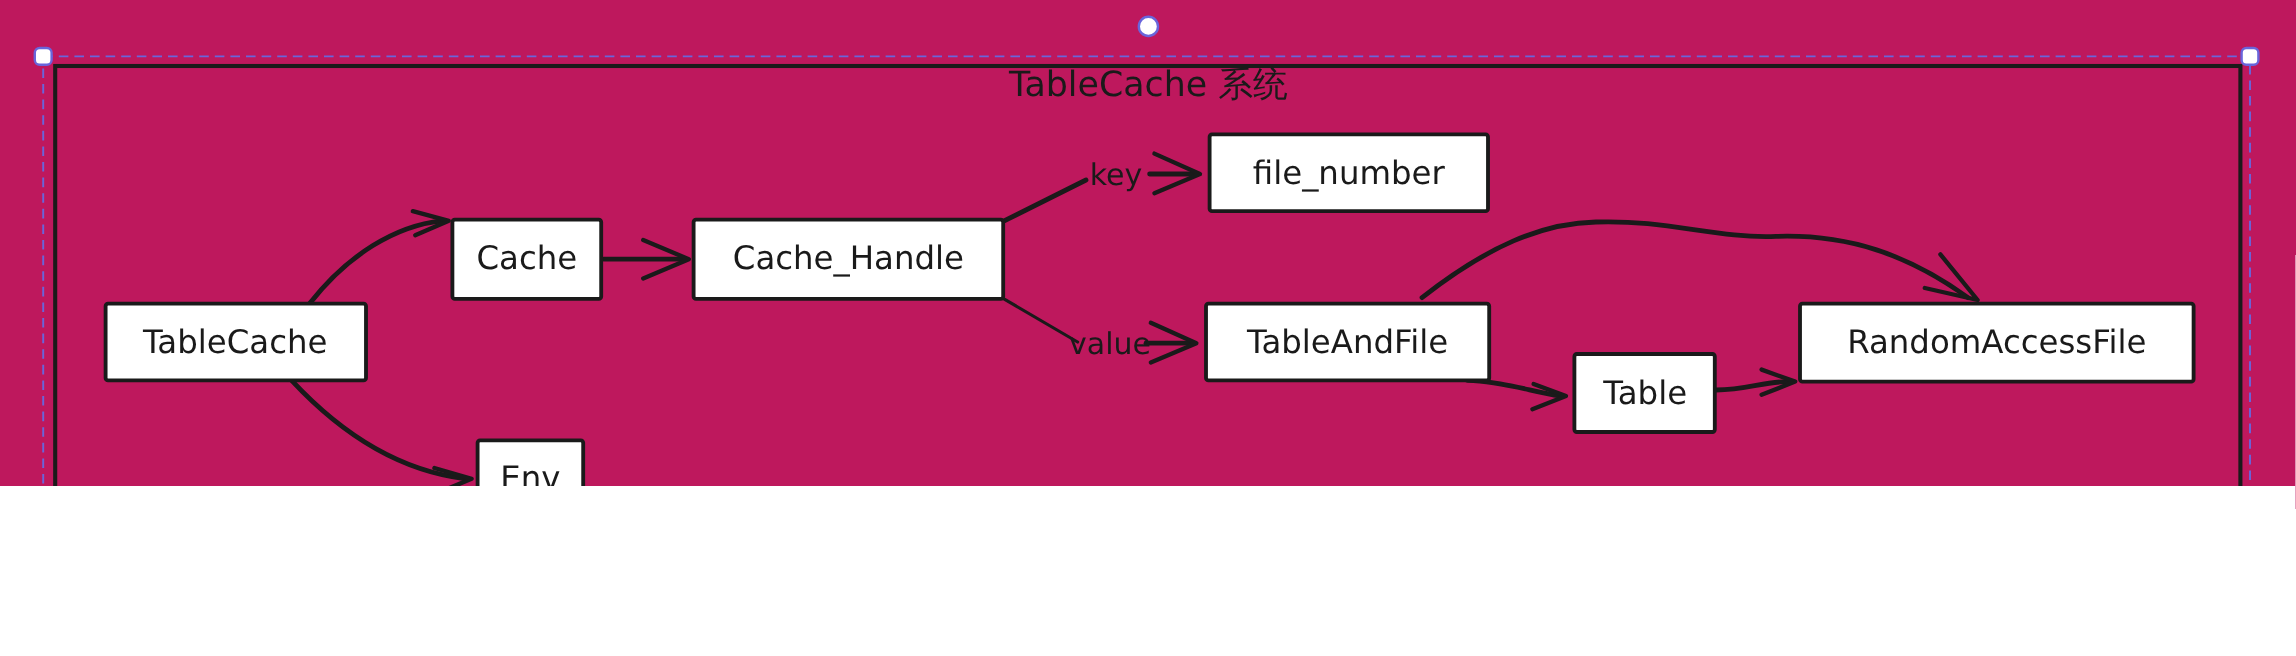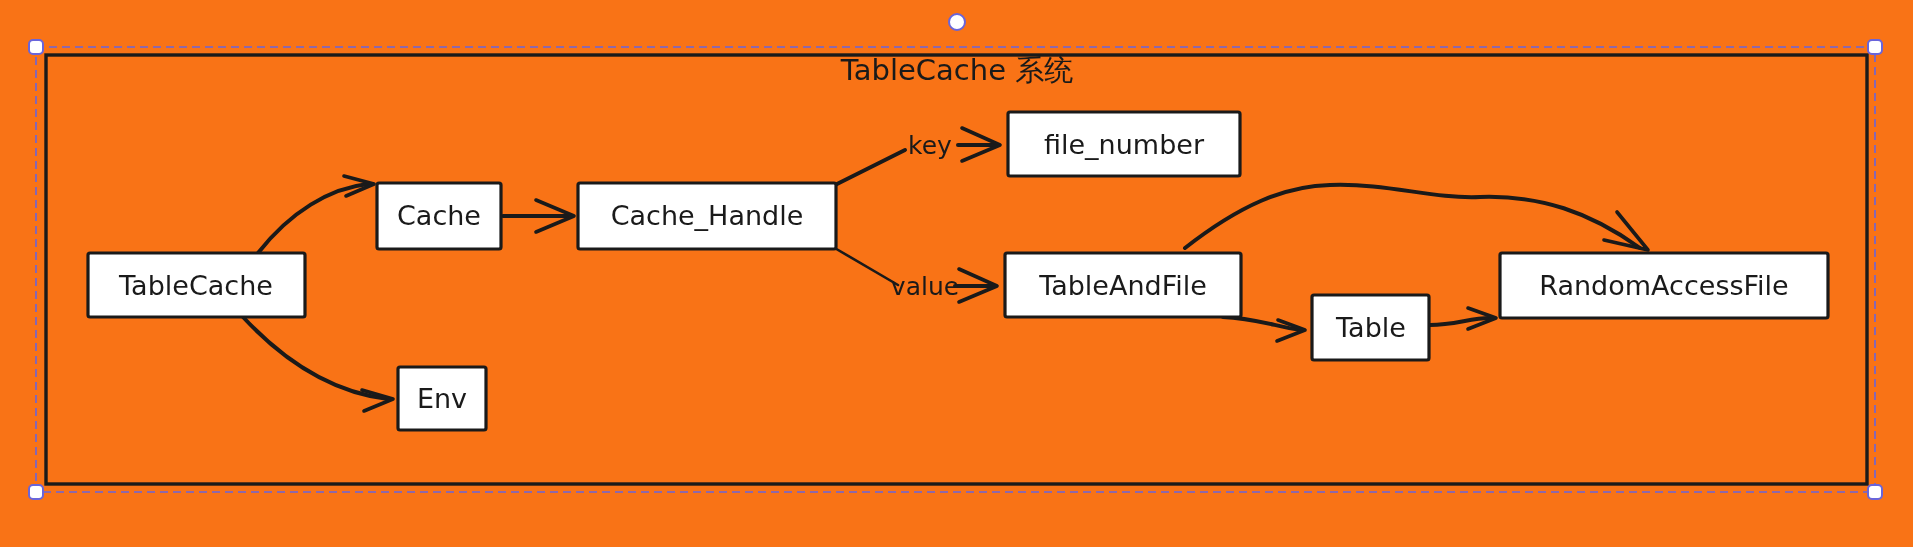--- a/index.html
+++ b/index.html
@@ -6,22 +6,22 @@
     margin: 0;
     padding: 0;
     background: #ffffff;
   }
   body {
     font-family: "DejaVu Sans", sans-serif;
   }
   #canvas {
     position: relative;
     width: 1913px;
-    height: 547px;
-    background: #f97316;
+    height: 405px;
+    background: #be185d;
     overflow: hidden;
   }
   #diagram-svg {
     position: absolute;
     left: 0;
     top: 0;
     width: 1913px;
     height: 547px;
   }
   .node-label, .edge-label, .diagram-title {

